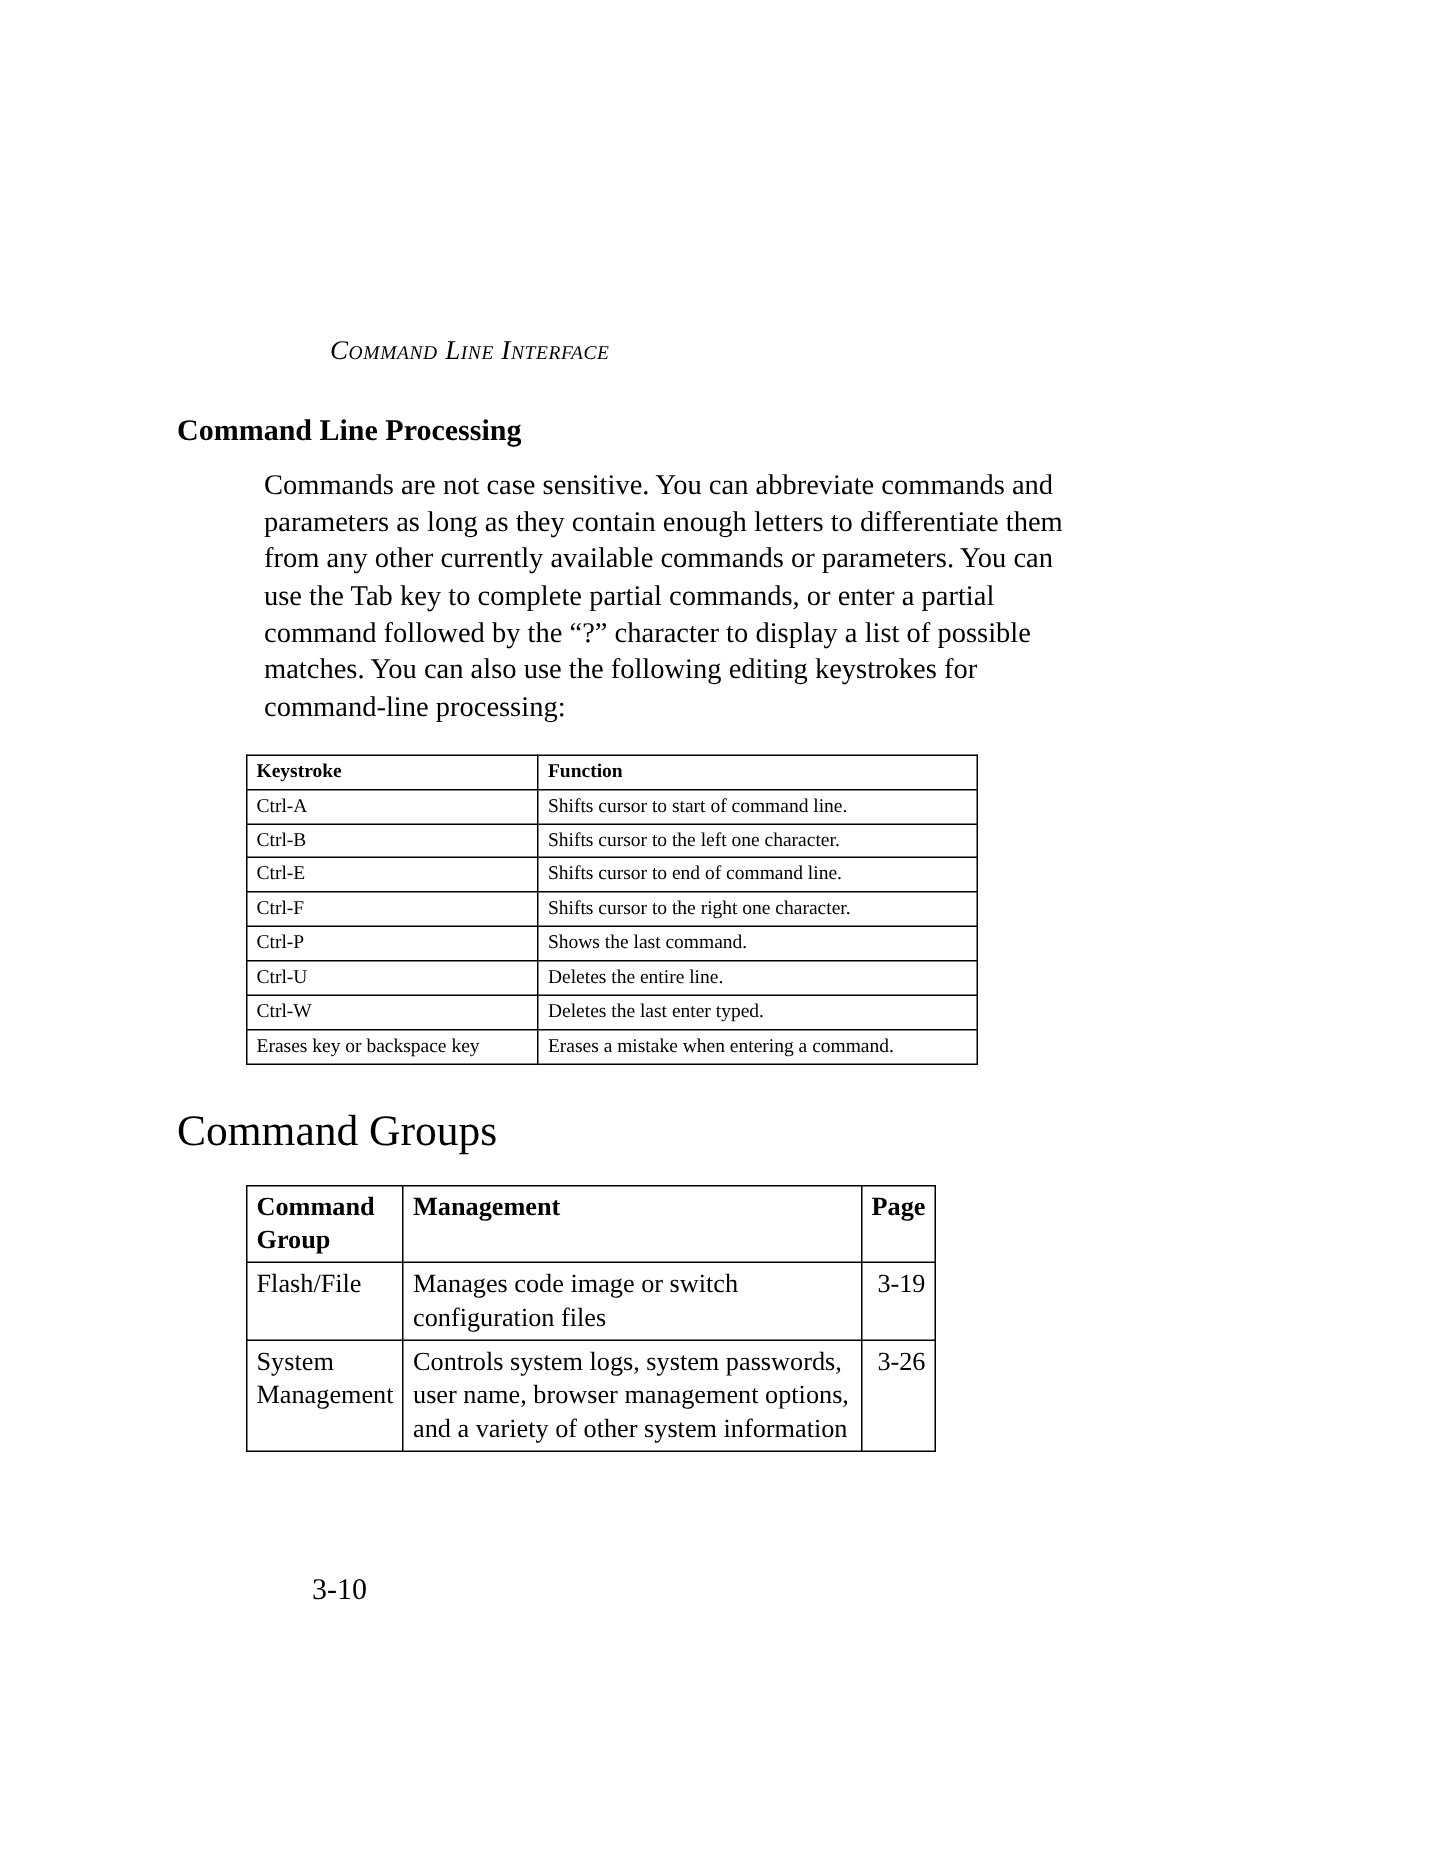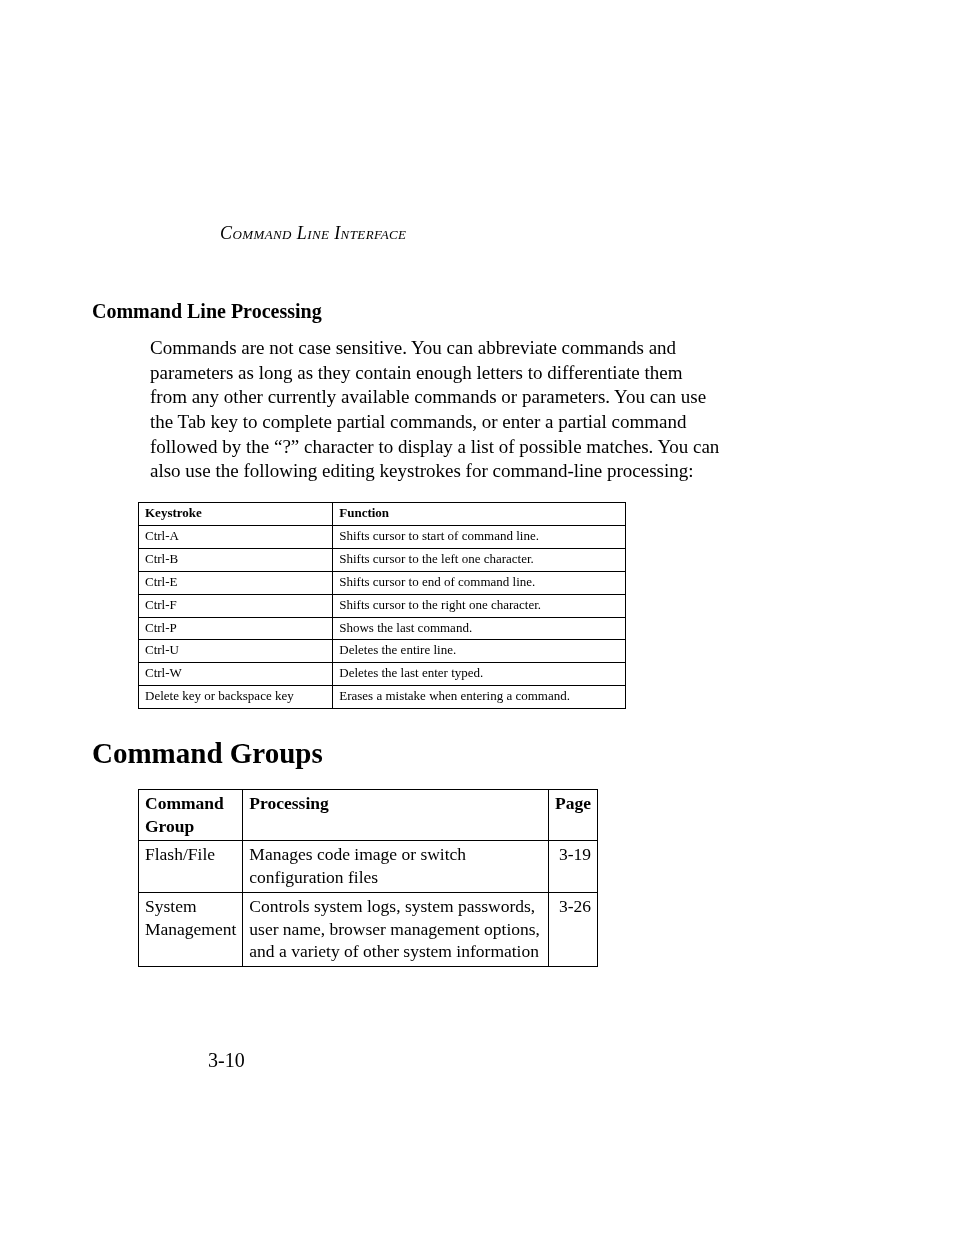--- a/index.html
+++ b/index.html
@@ -7,35 +7,35 @@
     padding: 0;
     background: #ffffff;
     font-family: Garamond, "Times New Roman", Times, serif;
     color: #000;
   }
   .page {
     width: 954px;
     height: 1235px;
     position: relative;
     box-sizing: border-box;
-    padding: 222px 220px 0 92px;
+    padding: 222px 220px 0 118px;
     font-size: 19px;
     line-height: 1.3;
   }
   .running-head {
     position: absolute;
     top: 222px;
     left: 220px;
     font-style: italic;
     font-variant: small-caps;
     letter-spacing: 0.4px;
     font-size: 18px;
   }
   .section-sub {
-    margin-top: 76px;
+    margin-top: 52px;
     font-weight: bold;
     font-size: 20px;
   }
   .body-block {
     margin-left: 46px;
     margin-top: 4px;
     text-align: left;
   }
   .body-block p {
     margin: 12px;
@@ -51,21 +51,21 @@
     border: 1px solid #000;
     padding: 2px 6px 3px 6px;
     text-align: left;
     vertical-align: top;
   }
   table.kstable th {
     font-weight: bold;
   }
   .big-heading {
     margin-top: 26px;
-    font-weight: bold;
+    font-weight: normal;
     font-size: 29px;
   }
   table.cgtable {
     margin-left: 46px;
     margin-top: 16px;
     border-collapse: collapse;
     width: 460px;
     font-size: 17.5px;
   }
   table.cgtable th, table.cgtable td {
@@ -136,39 +136,39 @@
       </tr>
       <tr>
         <td>Ctrl-U</td>
         <td>Deletes the entire line.</td>
       </tr>
       <tr>
         <td>Ctrl-W</td>
         <td>Deletes the last enter typed.</td>
       </tr>
       <tr>
-        <td>Delete key or backspace key</td>
+        <td>Erases key or backspace key</td>
         <td>Erases a mistake when entering a command.</td>
       </tr>
     </tbody>
   </table>
 
   <div class="big-heading">Command Groups</div>
 
 
   <table class="cgtable">
     <colgroup>
       <col class="cg-col1">
       <col>
       <col class="cg-col3">
     </colgroup>
     <thead>
       <tr>
         <th>Command Group</th>
-        <th>Processing</th>
+        <th>Management</th>
         <th class="pagecol">Page</th>
       </tr>
     </thead>
     <tbody>
       <tr>
         <td>Flash/File</td>
         <td>Manages code image or switch configuration files</td>
         <td class="pagecol">3-19</td>
       </tr>
       <tr>

